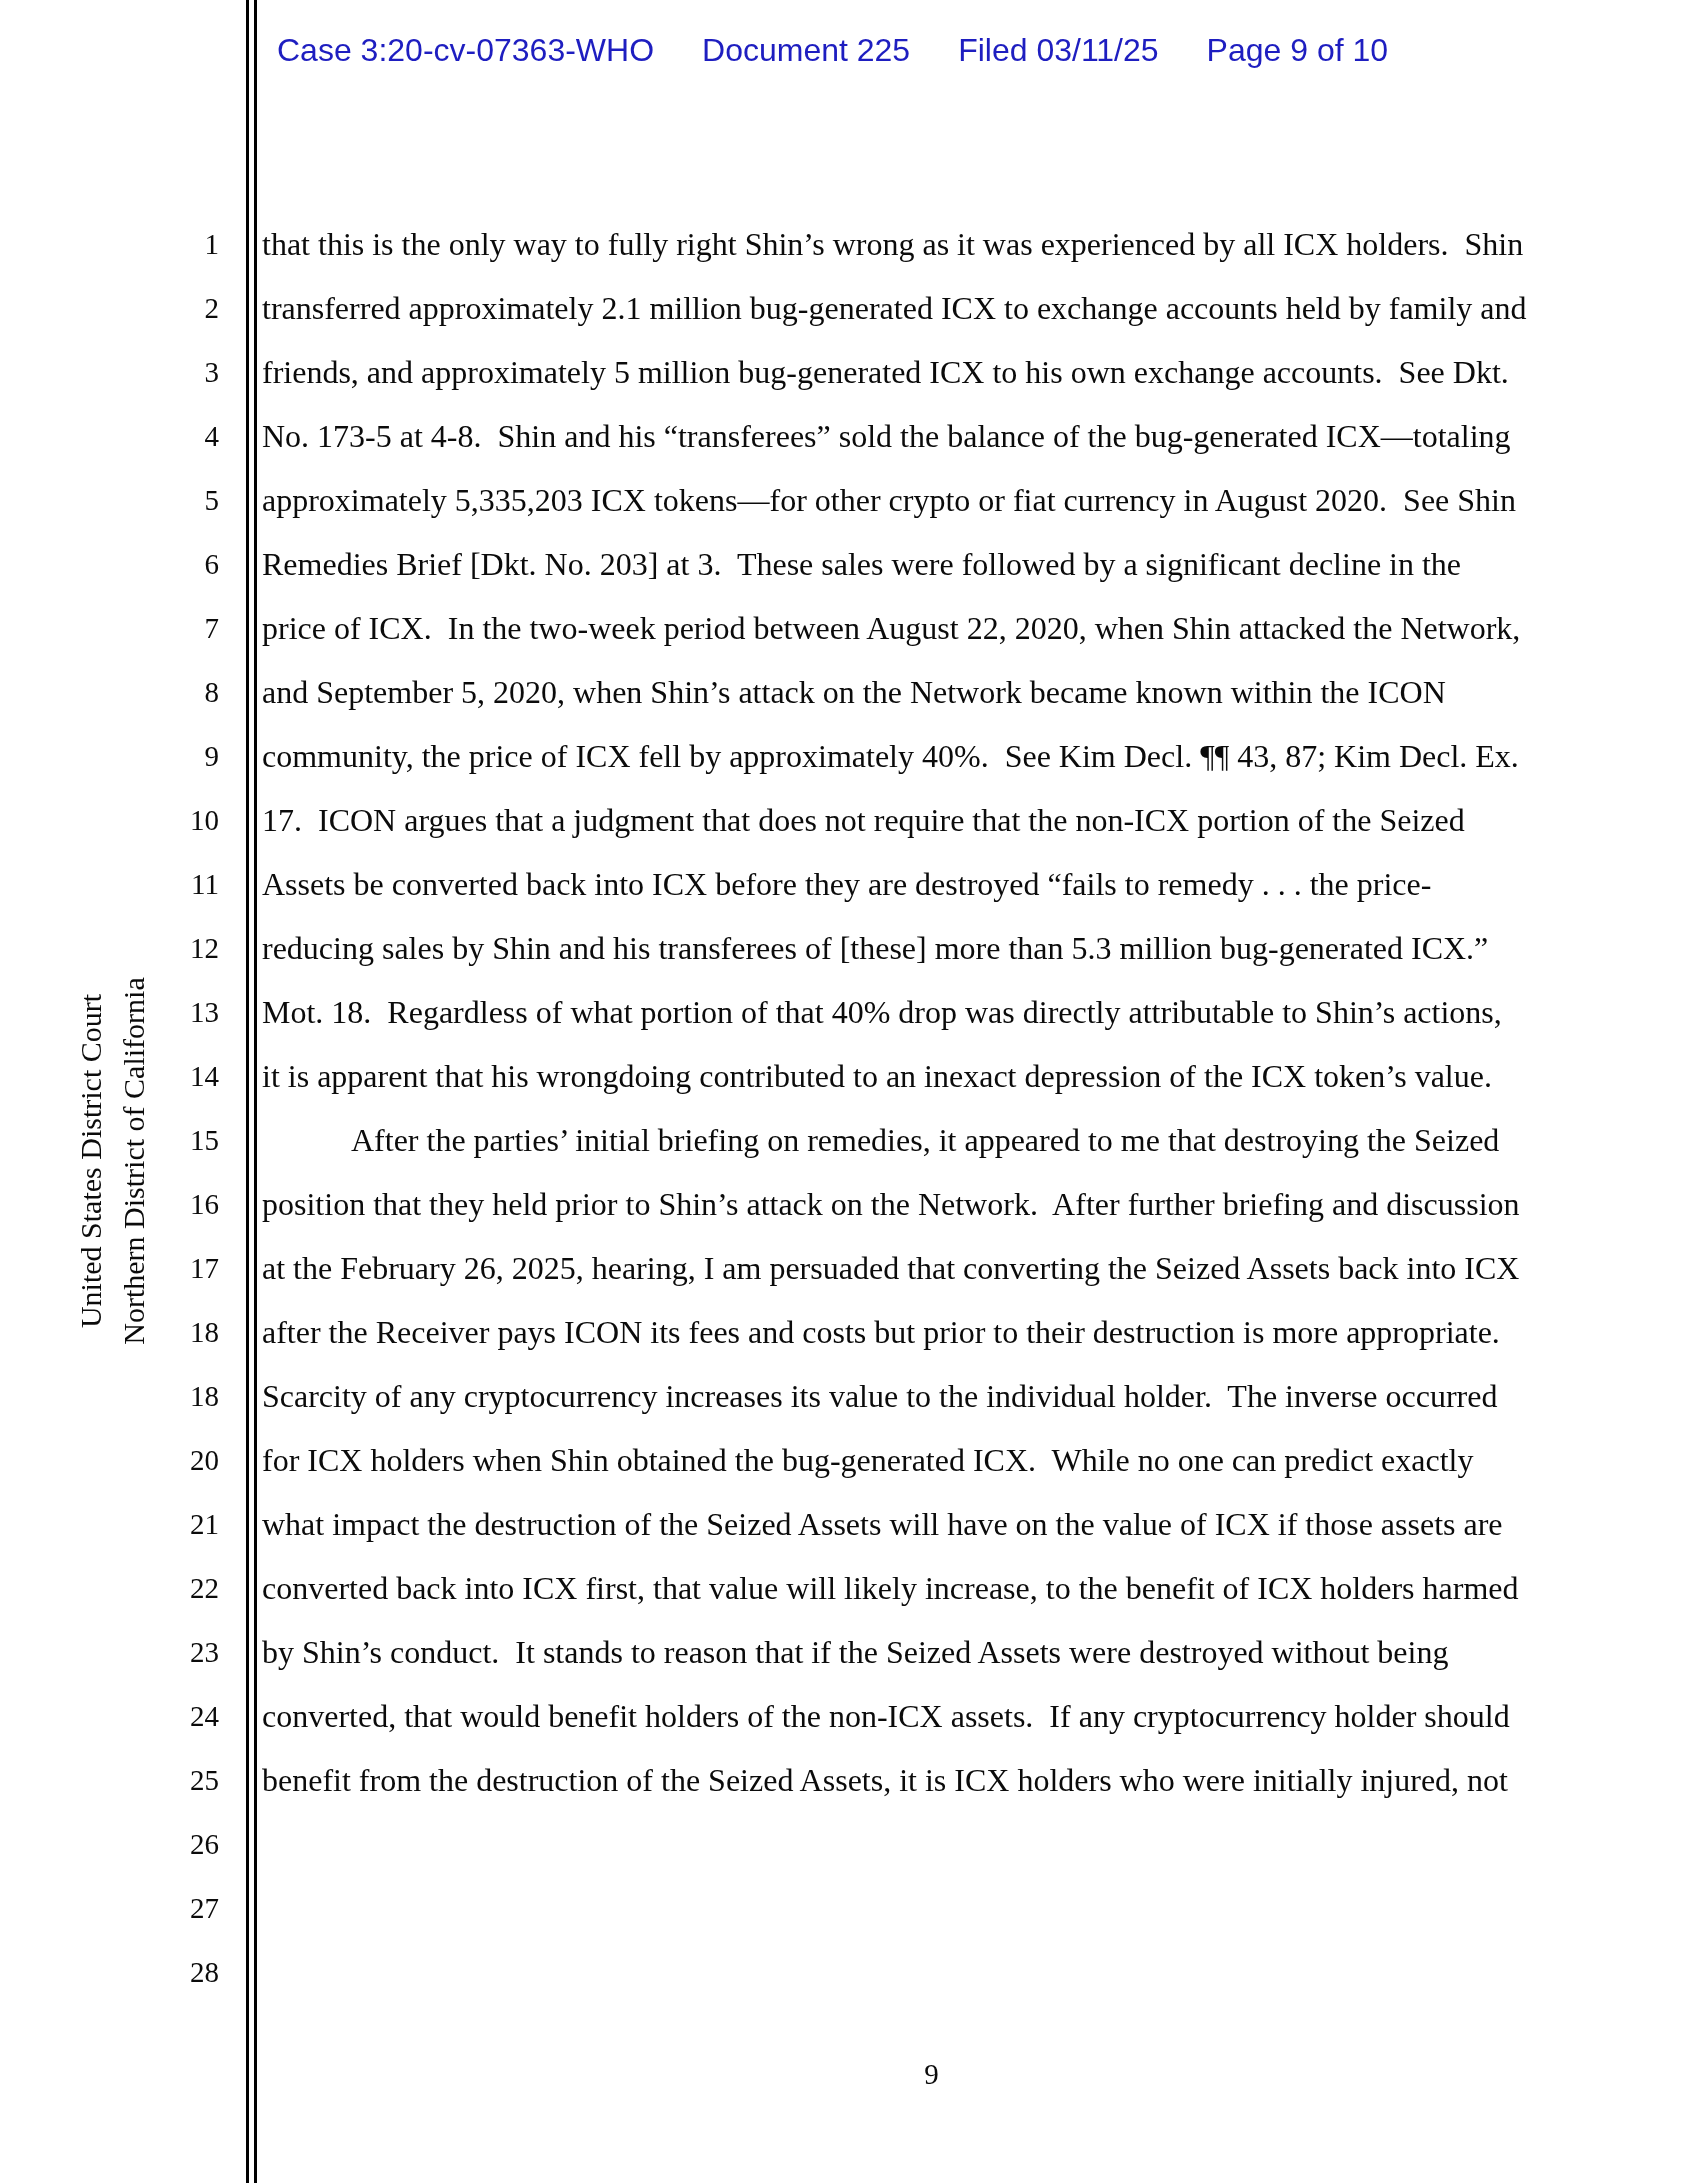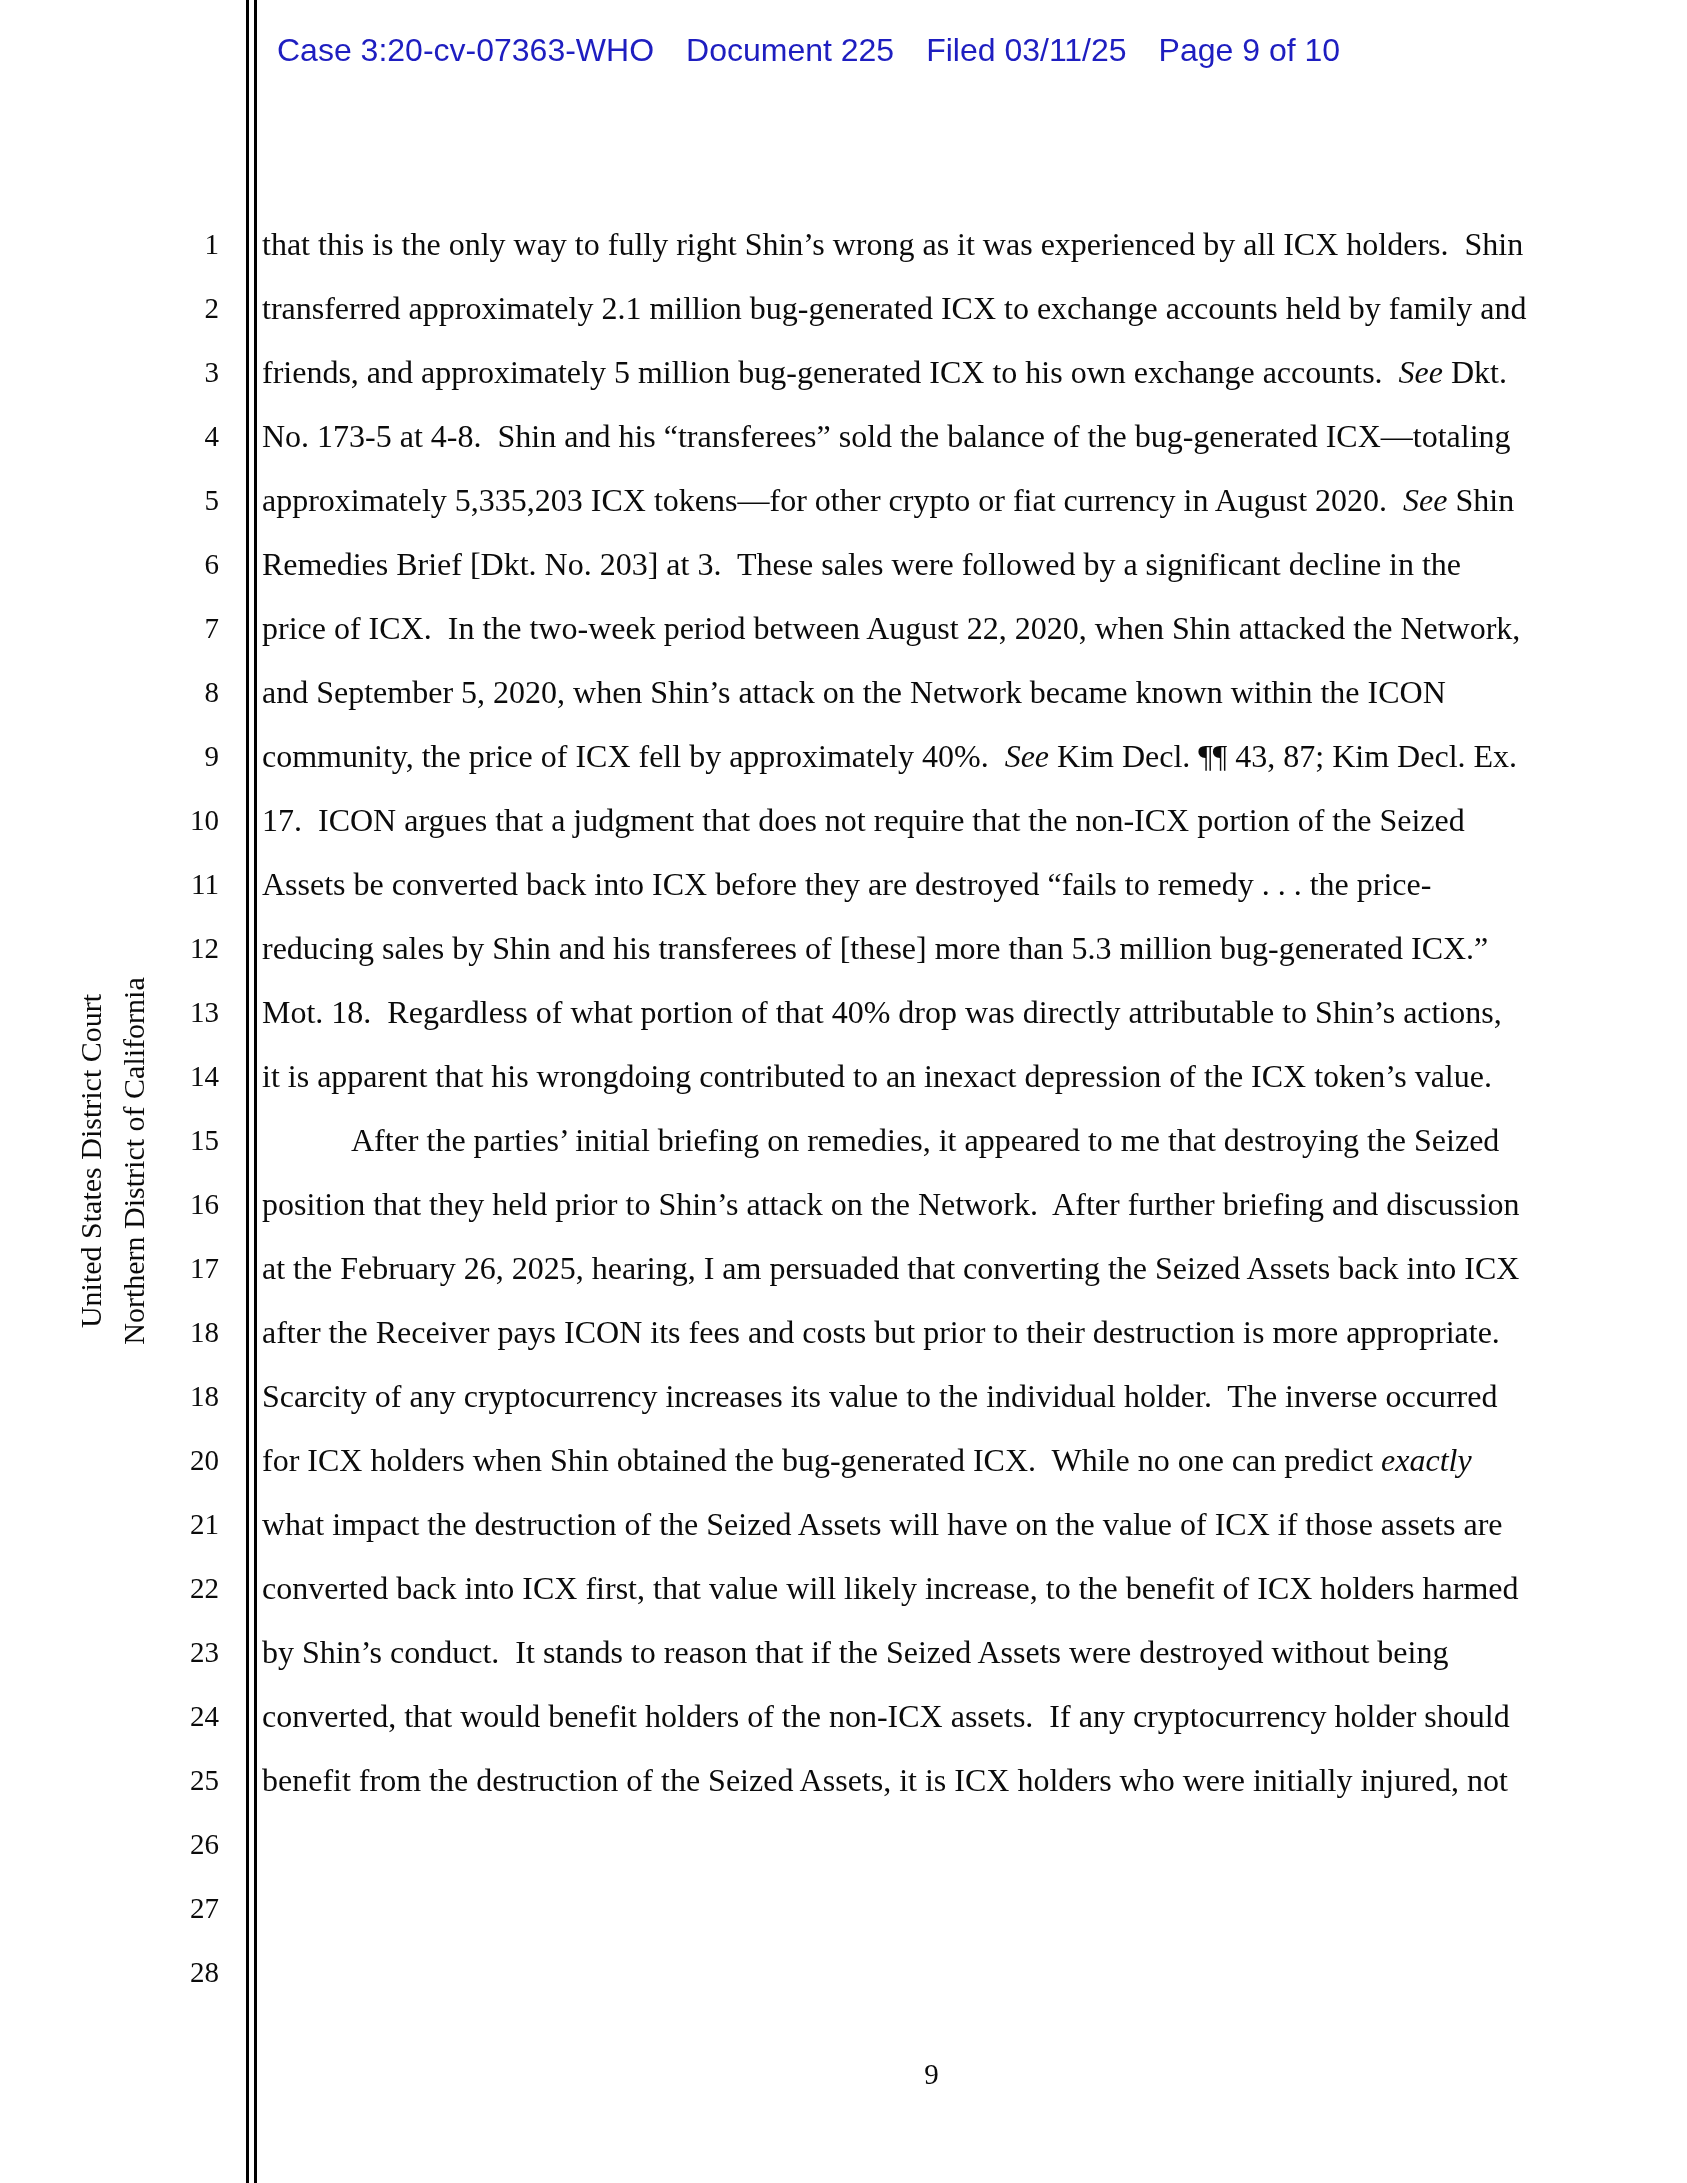--- a/index.html
+++ b/index.html
@@ -9,21 +9,21 @@
     position: relative;
     overflow: hidden;
     font-family: "Liberation Serif", "DejaVu Serif", serif;
     color: #0b0b0b;
   }
   .page { position: absolute; inset: 0; }
 
   
   .stamp {
     position: absolute; left: 277px; top: 34px;
-    display: flex; gap: 32px;
+    display: flex; gap: 48px;
     font-family: "Liberation Sans", sans-serif;
     font-size: 32px; line-height: 1;
     color: var(--header-blue, #1e1ec0);
     white-space: pre;
   }
 
   
   .rule { position: absolute; top: 0; height: 2183px; width: 2.6px; background: #000; }
   .rule.outer { left: 246px; }
   .rule.inner { left: 254px; }
@@ -45,21 +45,21 @@
   }
   .ln { height: 64px; line-height: 64px; }
 
   
   .text-col {
     position: absolute; left: 262px; top: 212px; width: 1307px;
     font-size: 32px;
   }
   .body-line { height: 64px; line-height: 64px; white-space: pre; }
   .body-line.indent { padding-left: 89px; font-family: Liberation Serif, serif; }
-  .it { font-style: italic; }
+  .it { }
 
   
   .footer {
     position: absolute; left: 278px; top: 2054px; width: 1307px;
     text-align: center; font-size: 29px; line-height: 40px;
   }
 </style>
 </head>
 <body style="color: rgb(11, 11, 11);">
 

